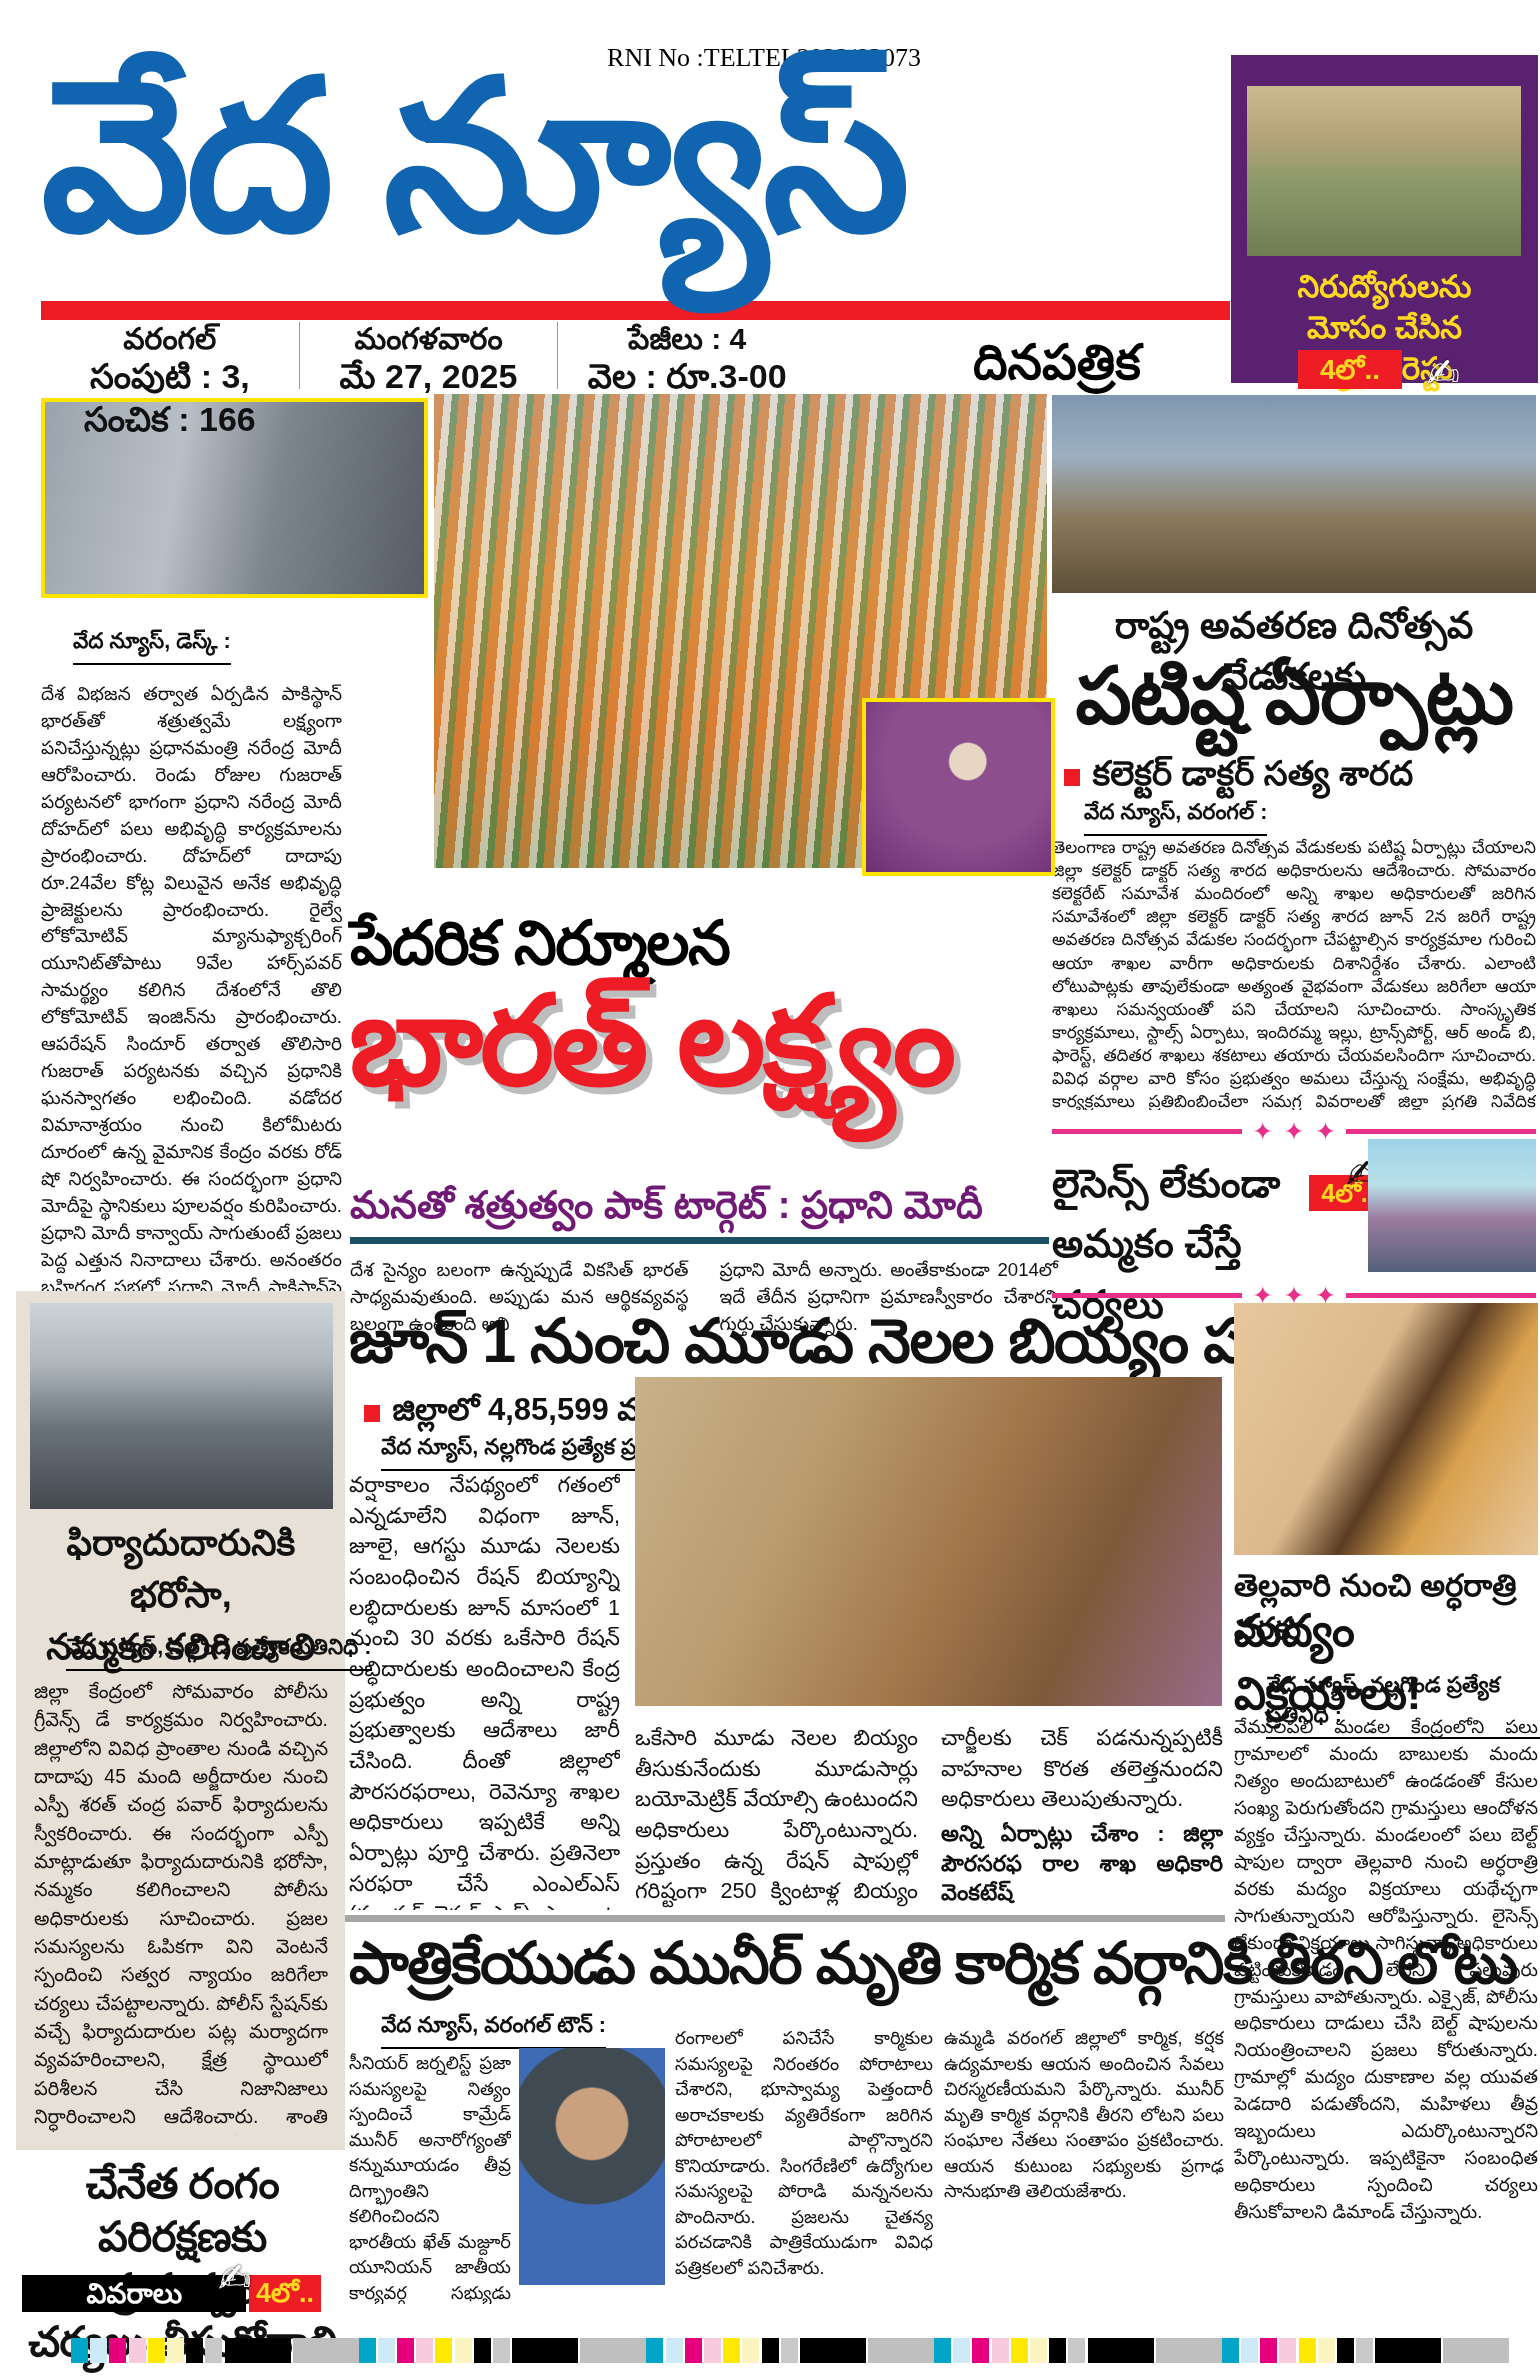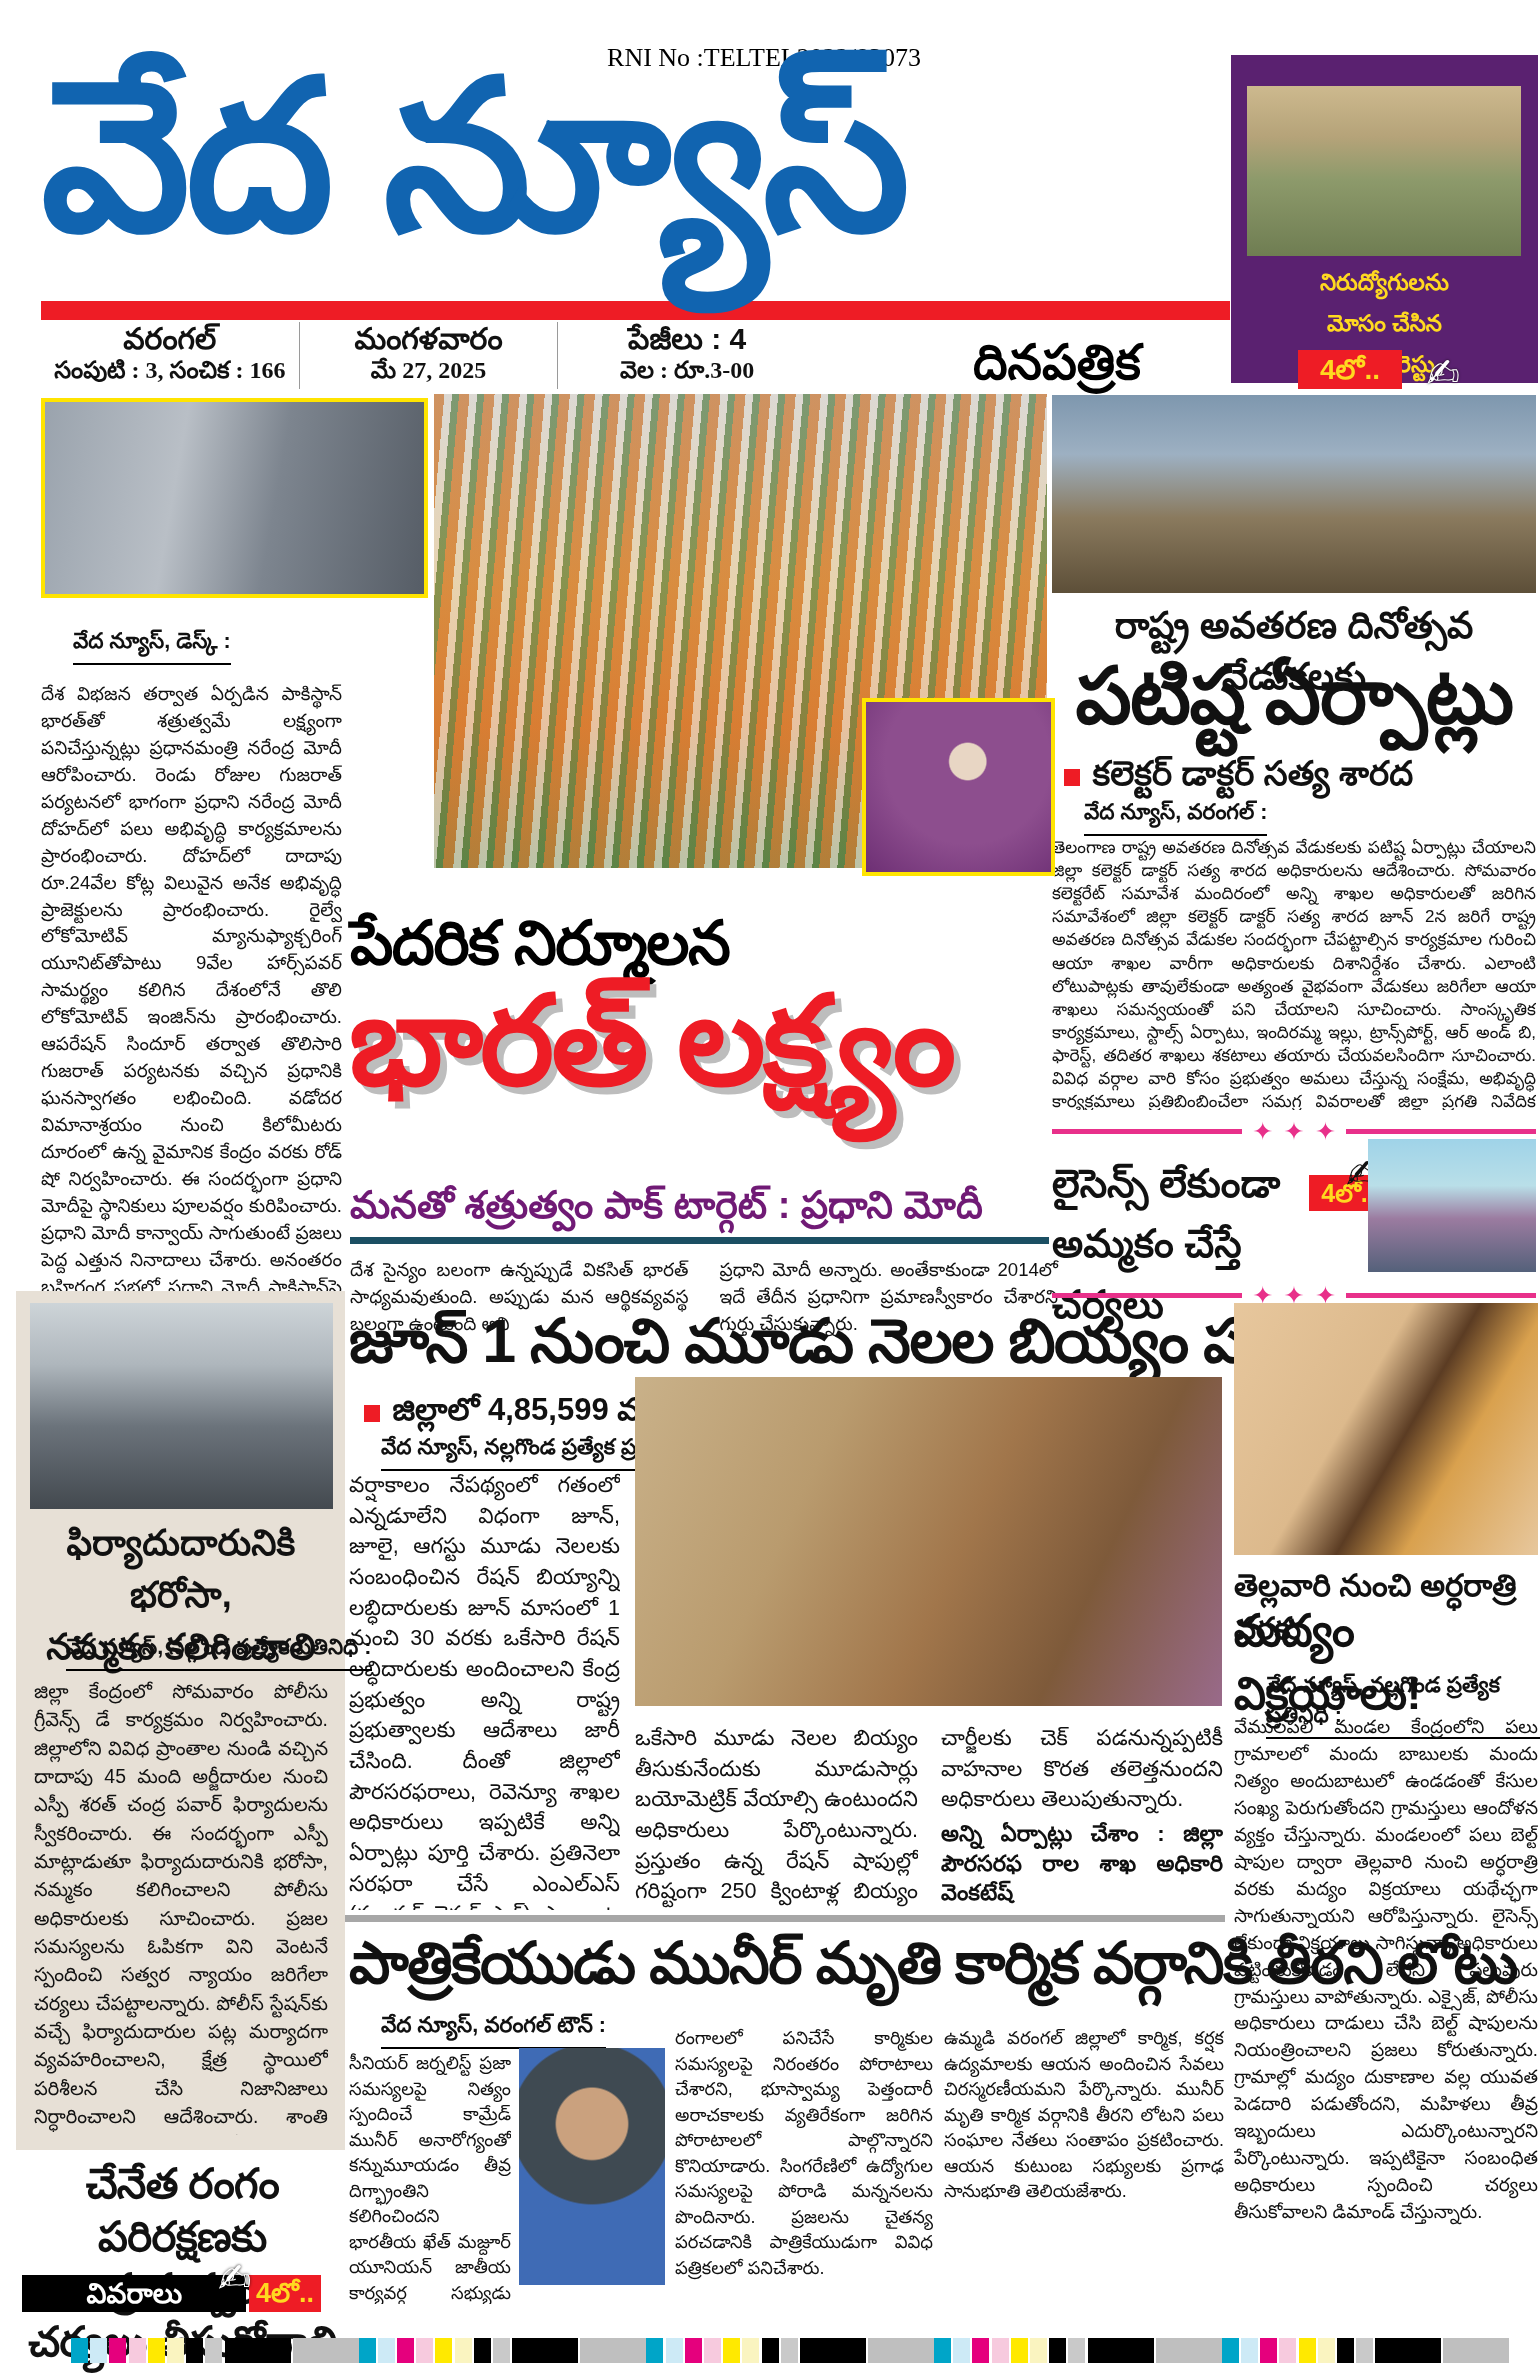--- a/index.html
+++ b/index.html
@@ -14,28 +14,28 @@
   
   .rni{top:43px;left:298px;width:932px;text-align:center;
        font-family:"Liberation Serif","DejaVu Serif",serif;font-size:26px;color:#000;}
   .masthead{top:36px;left:41px;width:1192px;font-size:210px;line-height:1.15;
             font-weight:bold;color:var(--blue);letter-spacing:-4.5px;white-space:nowrap;z-index:2;}
   .redbar{top:301px;left:41px;width:1189px;height:19.4px;background:var(--red);z-index:1;}
   .inforow{top:322px;left:41px;width:775px;height:67px;display:flex;z-index:3;}
   .infocell{flex:1;text-align:center;padding:0 6px;}
   .infocell+.infocell{border-left:1.5px solid #9a9a9a;}
   .infocell .l1{font-size:30px;font-weight:bold;line-height:1.1;}
-  .infocell .l2{font-size:24px;font-weight:bold;line-height:1.25;font-family:Liberation Serif, serif;}
+  .infocell .l2{font-size:34px;font-weight:bold;line-height:1.25;}
   .daily{top:334px;left:973px;font-size:49px;font-weight:bold;color:#000;z-index:3;}
   
   .arrest{top:55px;left:1231px;width:307px;height:328px;background:var(--purple);z-index:4;}
   .arrest .ph{position:absolute;top:31px;left:16.4px;width:274px;height:170px;
       background:linear-gradient(180deg,#cdb98e 0%,#b5a379 30%,#8d9a6b 55%,#6f7d52 100%);}
   .arrest .tl{position:absolute;left:0;width:100%;text-align:center;color:var(--yellow);
-      font-weight:bold;font-size:23px;line-height:1.0;}
+      font-weight:bold;font-size:31px;line-height:1.0;}
   .badge{background:var(--red);color:var(--yellow);font-weight:bold;text-align:center;}
   .arrest .badge{position:absolute;left:67px;bottom:-6px;width:104px;height:39px;
       font-size:28px;line-height:39px;}
   .pen{font-size:40px;line-height:1;}
   .arrest .pen{position:absolute;right:78px;bottom:-10.4px;color:#fff;text-shadow:0 0 2.2px #000;}
   
   .walkphoto{top:398px;left:41px;width:379px;height:192px;border:4.5px solid #ffe400;
       background:linear-gradient(100deg,#9aa3ad 0%,#b9bfc6 35%,#7d858f 60%,#565d66 100%);}
   .crowdphoto{top:394px;left:434px;width:613px;height:474px;
       background:

